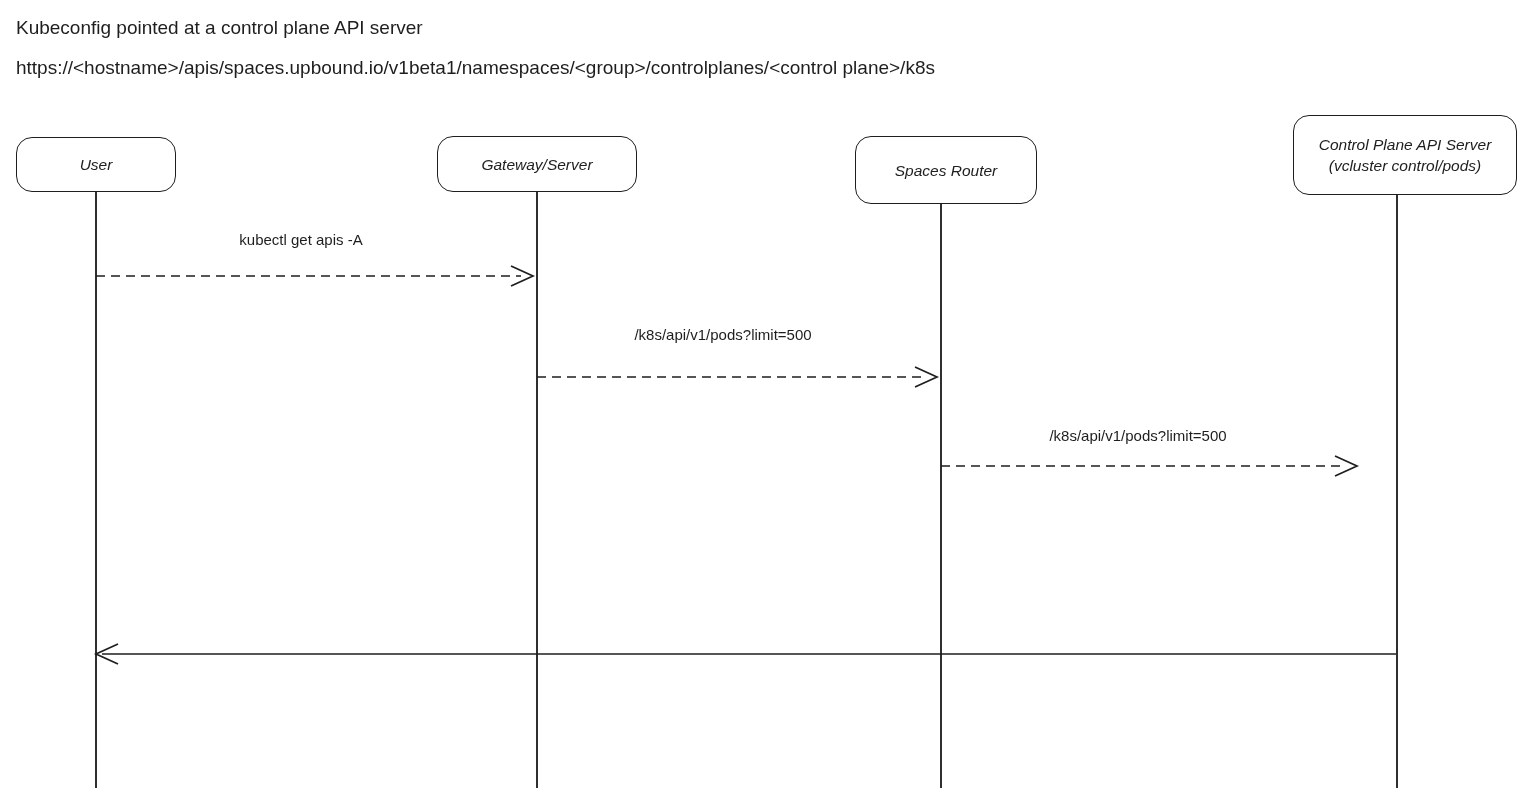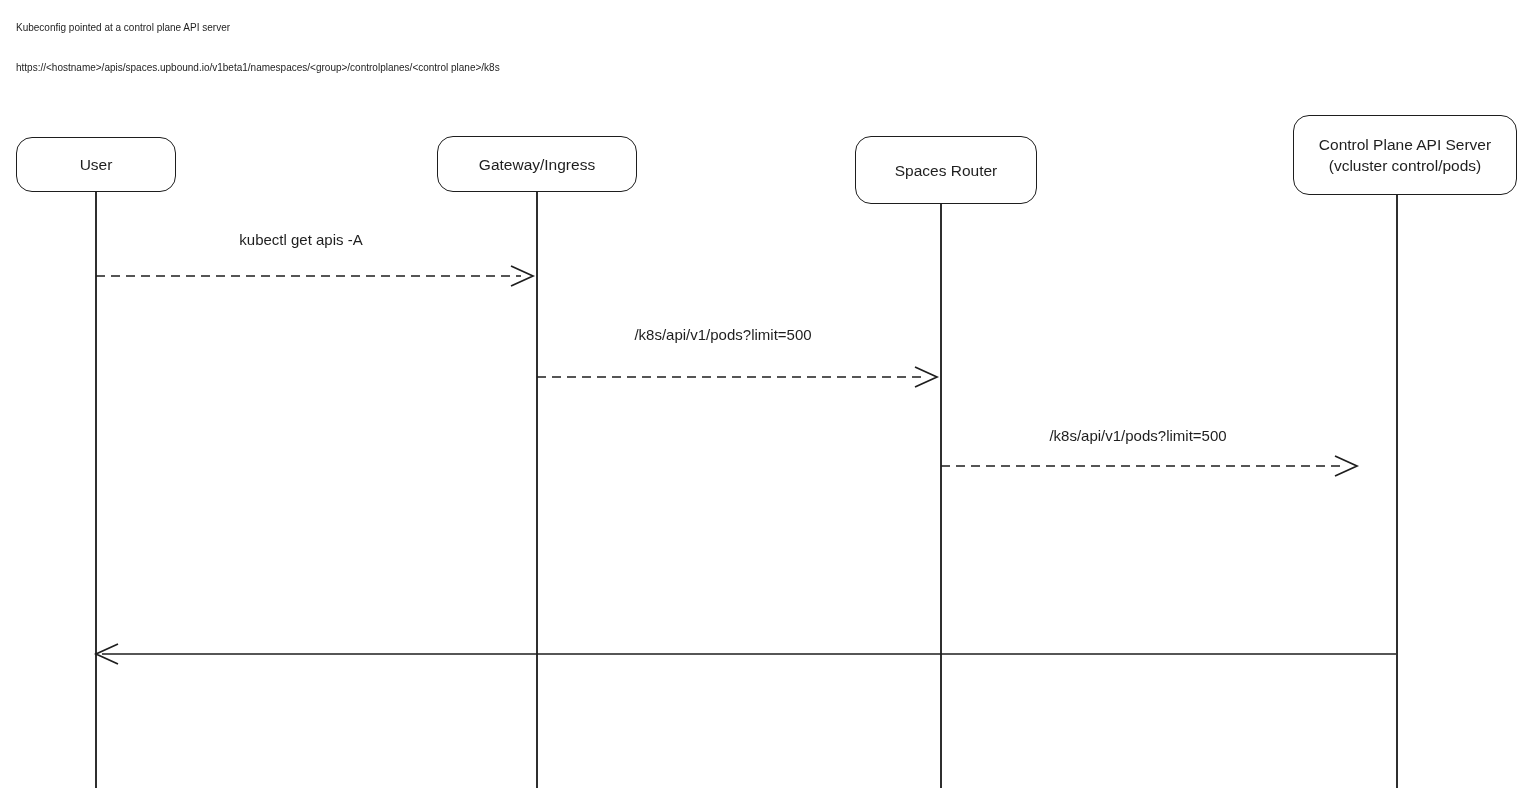--- a/index.html
+++ b/index.html
@@ -12,39 +12,40 @@
     width: 1532px;
     height: 803px;
     background: #ffffff;
     font-family: "Liberation Sans", sans-serif;
     color: #1e1e1e;
     overflow: hidden;
   }
   .hdr {
     position: absolute;
     left: 16px;
-    font-size: 10px;
+    font-size: 19px;
     line-height: 20px;
     white-space: nowrap;
     color: #1e1e1e;
   }
   .actor {
     position: absolute;
     box-sizing: border-box;
     border: 1.7px solid #1e1e1e;
     border-radius: 16px;
     background: #ffffff;
     display: flex;
     flex-direction: column;
     align-items: center;
     justify-content: center;
     text-align: left;
     font-size: 15.5px;
     line-height: 21px;
     z-index: 2;
+    font-style: italic;
   }
   .lifeline {
     position: absolute;
     width: 1.6px;
     background: #2f2f2f;
     z-index: 1;
   }
   .overlay {
     position: absolute;
     left: 0;
@@ -77,21 +78,21 @@
 <div class="canvas">
 
   <div class="hdr" style="top:18px">Kubeconfig pointed at a control plane API server</div>
   <div class="hdr" style="top:58px">https://&lt;hostname&gt;/apis/spaces.upbound.io/v1beta1/namespaces/&lt;group&gt;/controlplanes/&lt;control plane&gt;/k8s</div>
 
   <div class="actor" style="left:16px; top:137px; width:160px; height:55px">
     <span>User</span>
   </div>
 
   <div class="actor" style="left:437px; top:136px; width:200px; height:56px">
-    <span>Gateway/Ingress</span>
+    <span>Gateway/Server</span>
   </div>
 
   <div class="actor" style="left:855px; top:136px; width:182px; height:68px">
     <span>Spaces Router</span>
   </div>
 
   <div class="actor" style="left:1293px; top:115px; width:224px; height:80px">
     <span>Control Plane API Server</span>
     <span>(vcluster control/pods)</span>
   </div>

